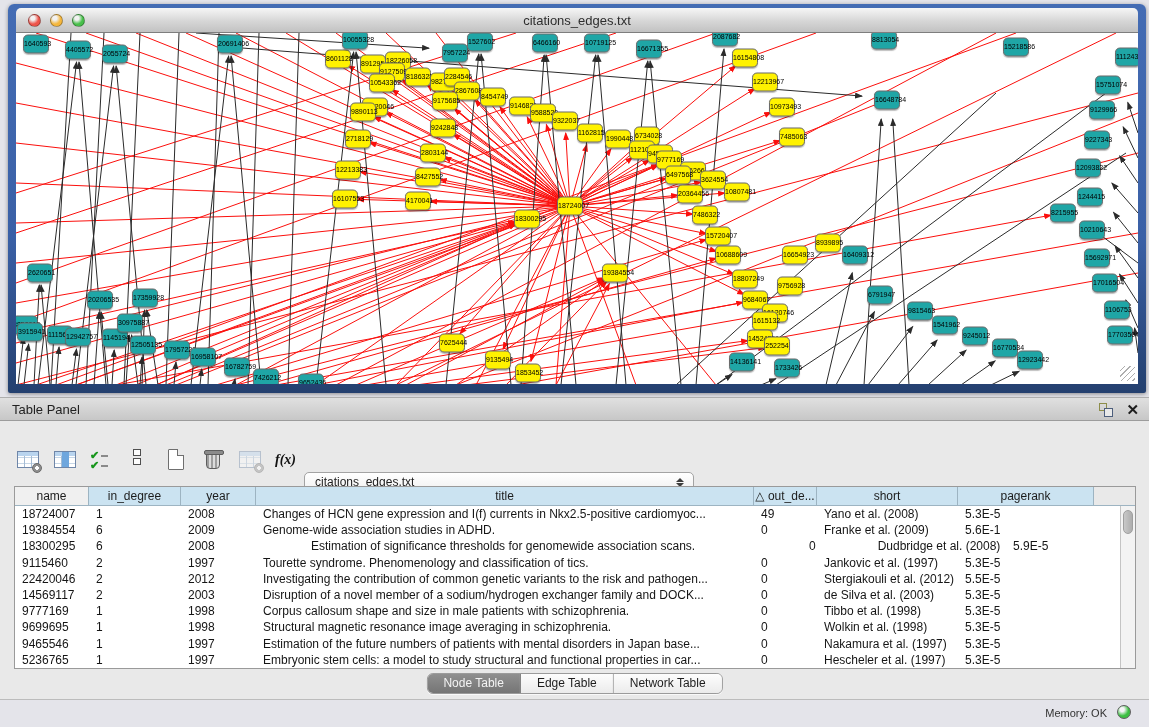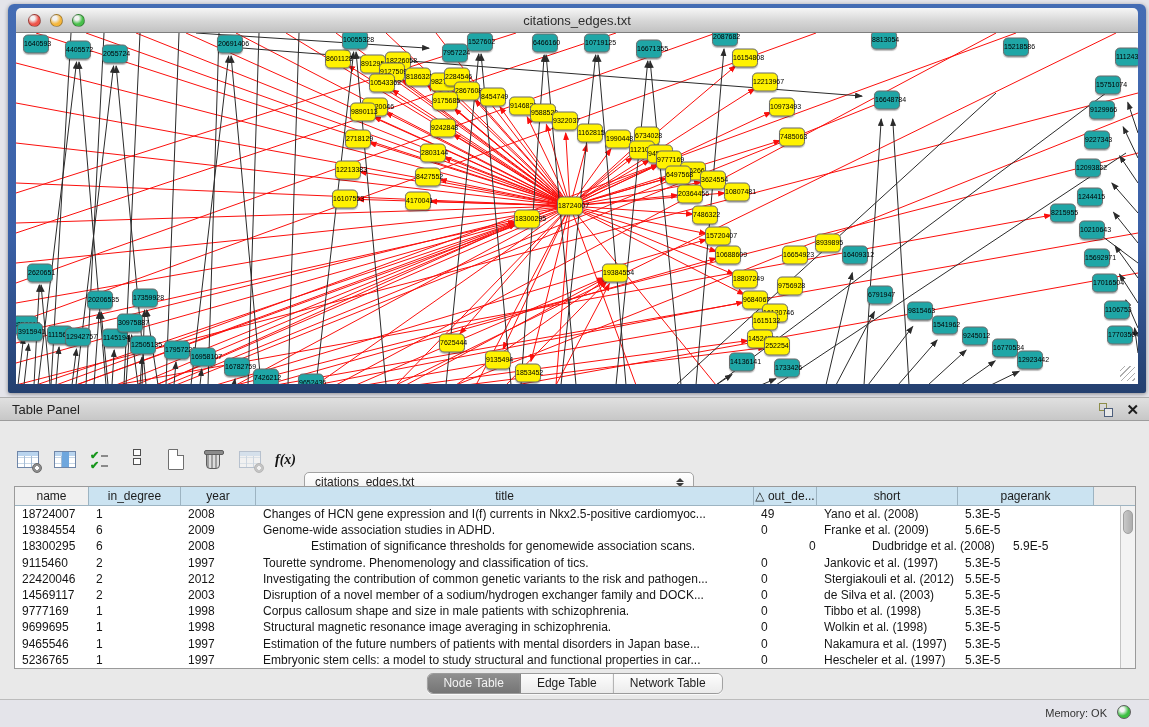--- a/index.html
+++ b/index.html
@@ -470,29 +470,29 @@
           <div class="td" style="width: 141px;">Yano et al. (2008)</div>
           <div class="td" style="width: 136px;">5.3E-5</div>
         </div>
         <div class="trow">
           <div class="td" style="width: 74px;">19384554</div>
           <div class="td" style="width: 92px;">6</div>
           <div class="td" style="width: 75px;">2009</div>
           <div class="td" style="width: 498px;">Genome-wide association studies in ADHD.</div>
           <div class="td" style="width: 63px;">0</div>
           <div class="td" style="width: 141px;">Franke et al. (2009)</div>
-          <div class="td" style="width: 136px;">5.6E-5</div>
+          <div class="td" style="width: 136px;">5.6E-1</div>
         </div>
         <div class="trow">
           <div class="td" style="width: 74px;">18300295</div>
           <div class="td" style="width: 92px;">6</div>
           <div class="td" style="width: 75px;">2008</div>
           <div class="td" style="width: 498px; margin-left: 48px;">Estimation of significance thresholds for genomewide association scans.</div>
           <div class="td" style="width: 63px;">0</div>
-          <div class="td" style="width: 141px;">Dudbridge et al. (2008)</div>
+          <div class="td" style="width: 141px; text-align: center;">Dudbridge et al. (2008)</div>
           <div class="td" style="width: 136px;">5.9E-5</div>
         </div>
         <div class="trow">
           <div class="td" style="width: 74px;">9115460</div>
           <div class="td" style="width: 92px;">2</div>
           <div class="td" style="width: 75px;">1997</div>
           <div class="td" style="width: 498px;">Tourette syndrome. Phenomenology and classification of tics.</div>
           <div class="td" style="width: 63px;">0</div>
           <div class="td" style="width: 141px;">Jankovic et al. (1997)</div>
           <div class="td" style="width: 136px;">5.3E-5</div>

